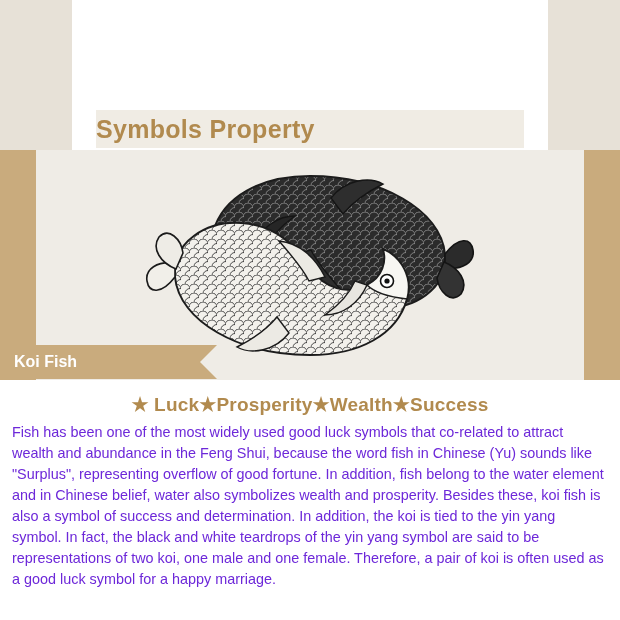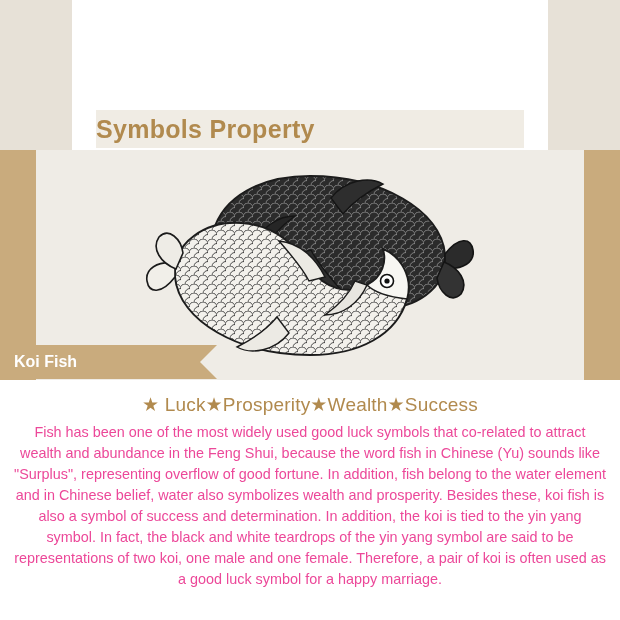--- a/index.html
+++ b/index.html
@@ -79,27 +79,27 @@
   }
   
   .text-area{
     position:absolute;left:0;top:380px;width:620px;height:240px;
     background:#ffffff;
     padding:0;
   }
   .keywords{
     margin:13px 0 6px 0;
     text-align:center;
-    font-size:19px;font-weight:normal;color:#b18a4e;
+    font-size:19px;font-weight:bold;color:#b18a4e;
     letter-spacing:0.2px;
   }
   .body-copy{
     margin:0 12px 0 12px;
-    font-size:14.4px;line-height:21px;color:#ec4899;
-    text-align:center;
+    font-size:14.4px;line-height:21px;color:#6d28d9;
+    text-align:left;
   }
 </style>
 </head>
 <body>
 
 <div class="page">
 
   <div class="header">
     <div class="header-side-left"></div>
     <div class="header-side-right"></div>

